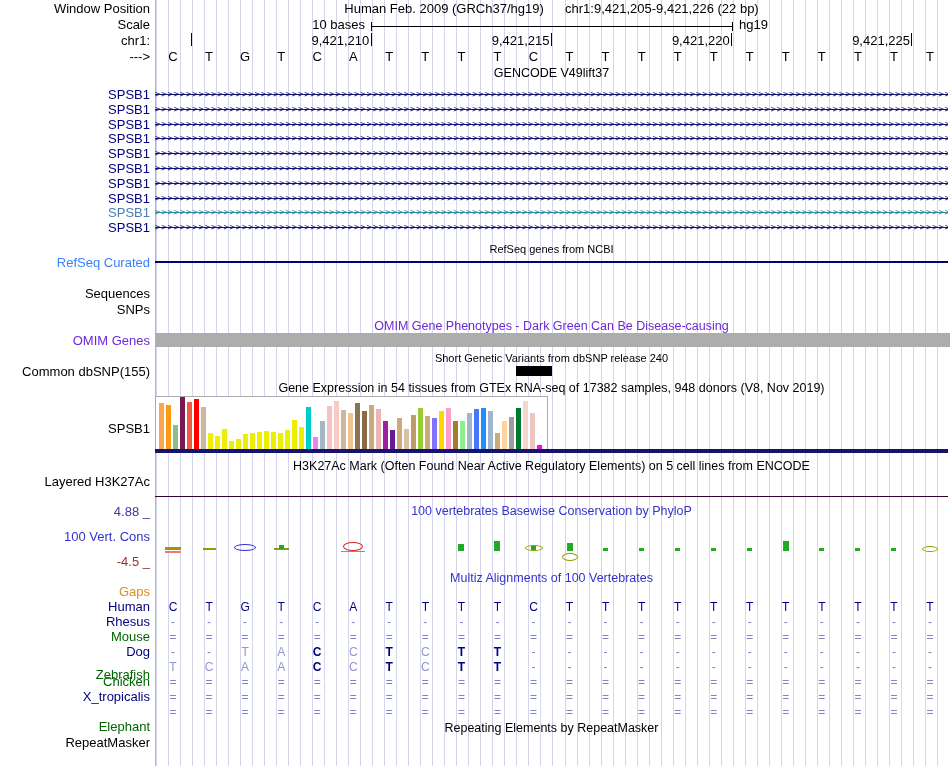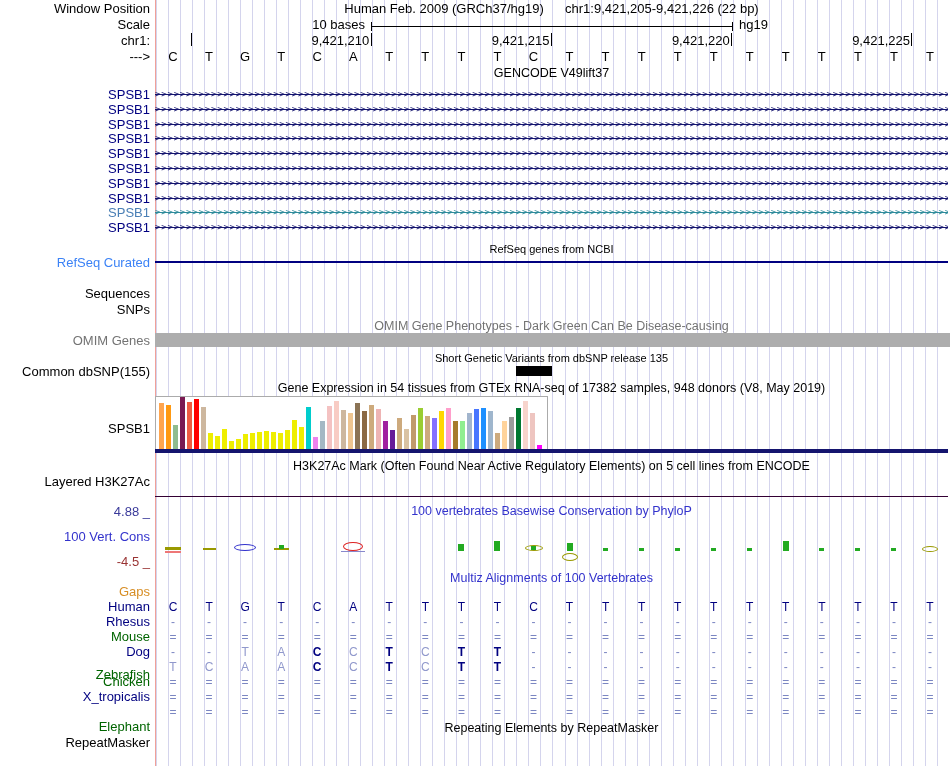--- a/index.html
+++ b/index.html
@@ -13,21 +13,21 @@
       rgba(160,160,215,.45) 0px, rgba(160,160,215,.45) 1px,
       transparent 1px, transparent 12.015px);
     border-left:1px solid #F0A098;
   }
   .lbl{position:absolute;right:800px;text-align:right;font-size:13px;
        line-height:14px;white-space:nowrap;}
   .ctitle{position:absolute;left:155px;width:793px;text-align:center;
           font-size:12.5px;line-height:13px;white-space:nowrap;}
   .small{font-size:11px;}
   .navy{color:#3b82f6;}
-  .green{color:#737373;}
+  .green{color:#6d28d9;}
   .blueT{color:#3333CC;}
   .tick{position:absolute;width:1px;height:13px;background:#000;}
   .ruler-num{position:absolute;text-align:right;font-size:13px;line-height:13px;white-space:nowrap;}
   .scalebar{position:absolute;left:371px;top:22px;width:360px;height:9px;
     border-left:1px solid #000;border-right:1px solid #000;
     background:linear-gradient(#000,#000) 0 50%/100% 1px no-repeat;}
   .colgrid{position:absolute;left:155px;width:793px;height:14px;display:grid;
     grid-template-columns:repeat(22,1fr);font-size:13px;line-height:14px;}
   .cell{text-align:center;}
   .arrowrow{position:absolute;left:155px;width:793px;height:13px;overflow:hidden;
@@ -58,22 +58,22 @@
   <div class="lbl" style="top:34px">chr1:</div>
   <div class="lbl" style="top:50px">---&gt;</div>
 
   <div class="ruler-num" style="top:18px;right:585px">10 bases</div>
   <div class="scalebar"></div>
   <div class="ruler-num" style="top:18px;right:auto;left:739px;text-align:left">hg19</div>
 
   <div class="ctitle" style="top:67px">GENCODE V49lift37</div>
   <div class="ctitle small" style="top:243px">RefSeq genes from NCBI</div>
   <div class="ctitle green" style="top:320px">OMIM Gene Phenotypes - Dark Green Can Be Disease-causing</div>
-  <div class="ctitle small" style="top:352px">Short Genetic Variants from dbSNP release 135</div>
-  <div class="ctitle" style="top:382px">Gene Expression in 54 tissues from GTEx RNA-seq of 17382 samples, 948 donors (V8, May 2019)</div>
+  <div class="ctitle small" style="top:352px">Short Genetic Variants from dbSNP release 240</div>
+  <div class="ctitle" style="top:382px">Gene Expression in 54 tissues from GTEx RNA-seq of 17382 samples, 948 donors (V8, Nov 2019)</div>
   <div class="ctitle" style="top:460px">H3K27Ac Mark (Often Found Near Active Regulatory Elements) on 5 cell lines from ENCODE</div>
   <div class="ctitle blueT" style="top:505px">100 vertebrates Basewise Conservation by PhyloP</div>
   <div class="ctitle blueT" style="top:572px">Multiz Alignments of 100 Vertebrates</div>
   <div class="ctitle" style="top:722px">Repeating Elements by RepeatMasker</div>
 
   <div class="lbl navy" style="top:256px">RefSeq Curated</div>
   <div class="lbl" style="top:287px">Sequences</div>
   <div class="lbl" style="top:303px">SNPs</div>
   <div class="lbl green" style="top:334px">OMIM Genes</div>
   <div class="lbl" style="top:365px">Common dbSNP(155)</div>

